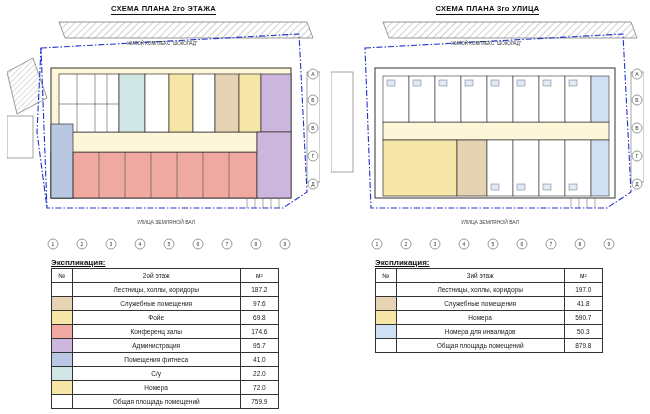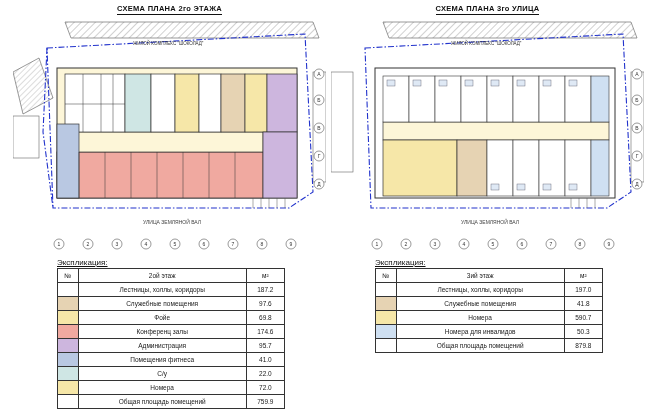--- a/index.html
+++ b/index.html
@@ -2,37 +2,37 @@
 <html><head>
 <meta charset="utf-8">
 <style>
   html,body{margin:0;padding:0;}
   body{
     width:650px;height:414px;background:#ffffff;
     font-family:"Liberation Sans", sans-serif;
     font-size:7px;color:#1a1a1a;position:relative;overflow:hidden;
   }
   .panel{position:absolute;top:0;width:325px;height:414px;}
-  .panel.left{left:7px;padding-left:12px;}
+  .panel.left{left:1px;padding-left:12px;}
   .panel.right{left:325px;}
 
   .plan-title{
     position:absolute;top:4px;left:0;width:325px;text-align:center;
     font-size:7.5px;font-weight:bold;letter-spacing:.3px;color:#111;
   }
   .plan-title .ul{border-bottom:1px solid #111;padding-bottom:1px;}
 
   .drawing{position:absolute;top:12px;left:6px;width:313px;height:240px;}
   .drawing svg{display:block;}
 
   
   .exp{position:absolute;left:50px;top:258px;width:228px;}
   .panel.right .exp{left:50px;}
   .exp-title{
-    font-size:8px;font-weight:normal;color:#111;text-decoration:underline;
+    font-size:8px;font-weight:bold;color:#111;text-decoration:underline;
     margin-bottom:1px;
   }
   table.exp-tbl{
     border-collapse:collapse;width:228px;background:#fff;
     font-size:6.5px;
   }
   table.exp-tbl td,table.exp-tbl th{
     border:.7px solid #333;padding:1px 2px;height:11px;line-height:10px;
     font-weight:normal;text-align:center;vertical-align:middle;
   }

